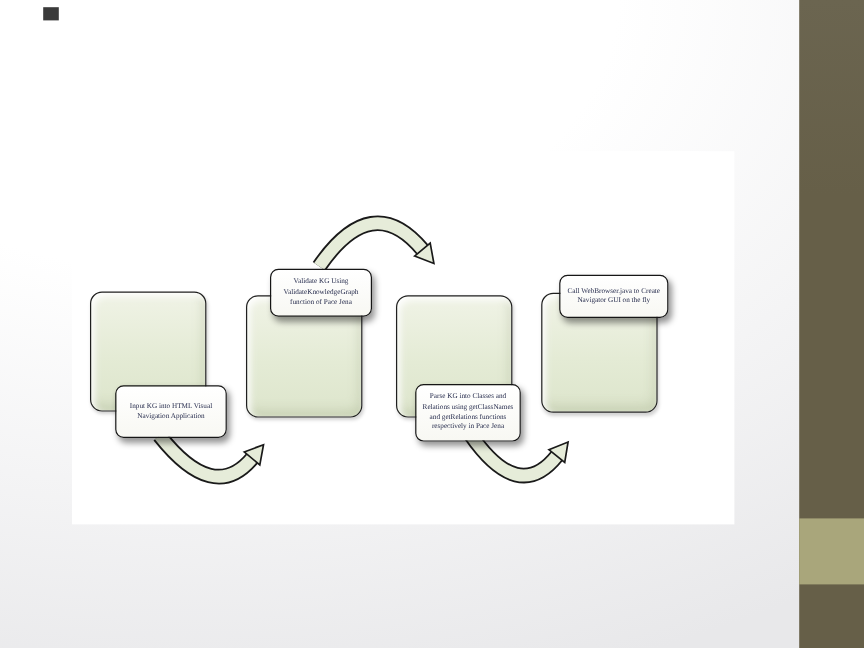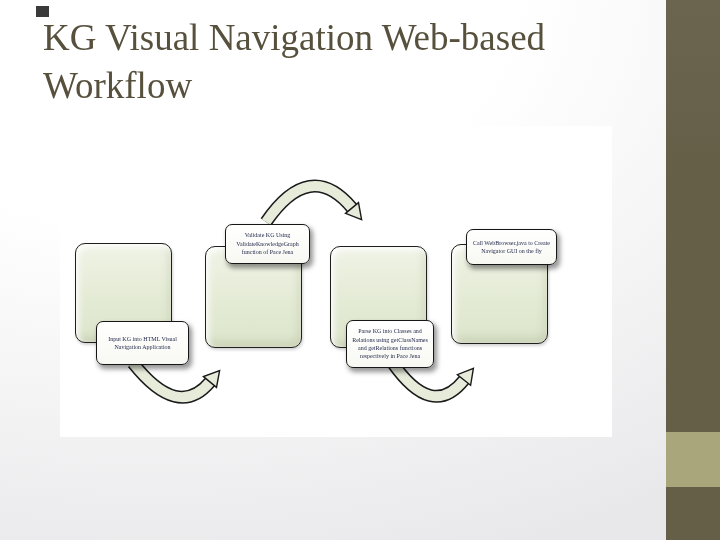--- a/index.html
+++ b/index.html
@@ -50,22 +50,20 @@
     background:var(--sidebar_accent);
   }
 </style>
 </head>
 <body>
 
 <div class="slide">
 
   <div class="marker"></div>
 
-  <h1 class="title">KG Visual Navigation Web-based
-Workflow</h1>
 
   <div class="panel"></div>
 
   <div class="gbox" style="left:75px;top:243px;width:95px;height:98px;"></div>
   <div class="gbox" style="left:205px;top:246px;width:95px;height:100px;"></div>
   <div class="gbox" style="left:330px;top:246px;width:95px;height:100px;"></div>
   <div class="gbox" style="left:451px;top:244px;width:95px;height:98px;"></div>
 
   <svg class="arrows" width="552" height="311" viewBox="0 0 552 311">
 

